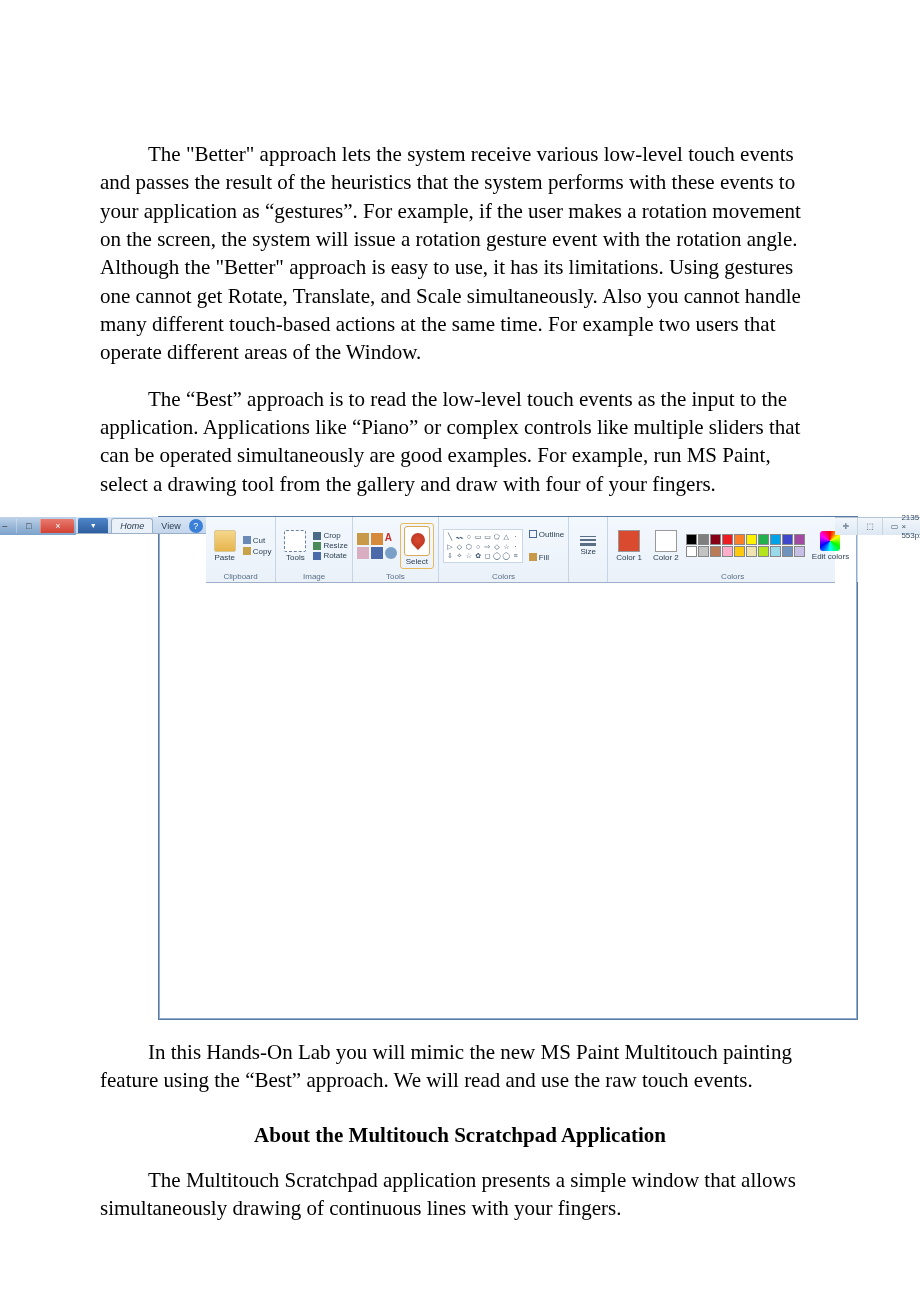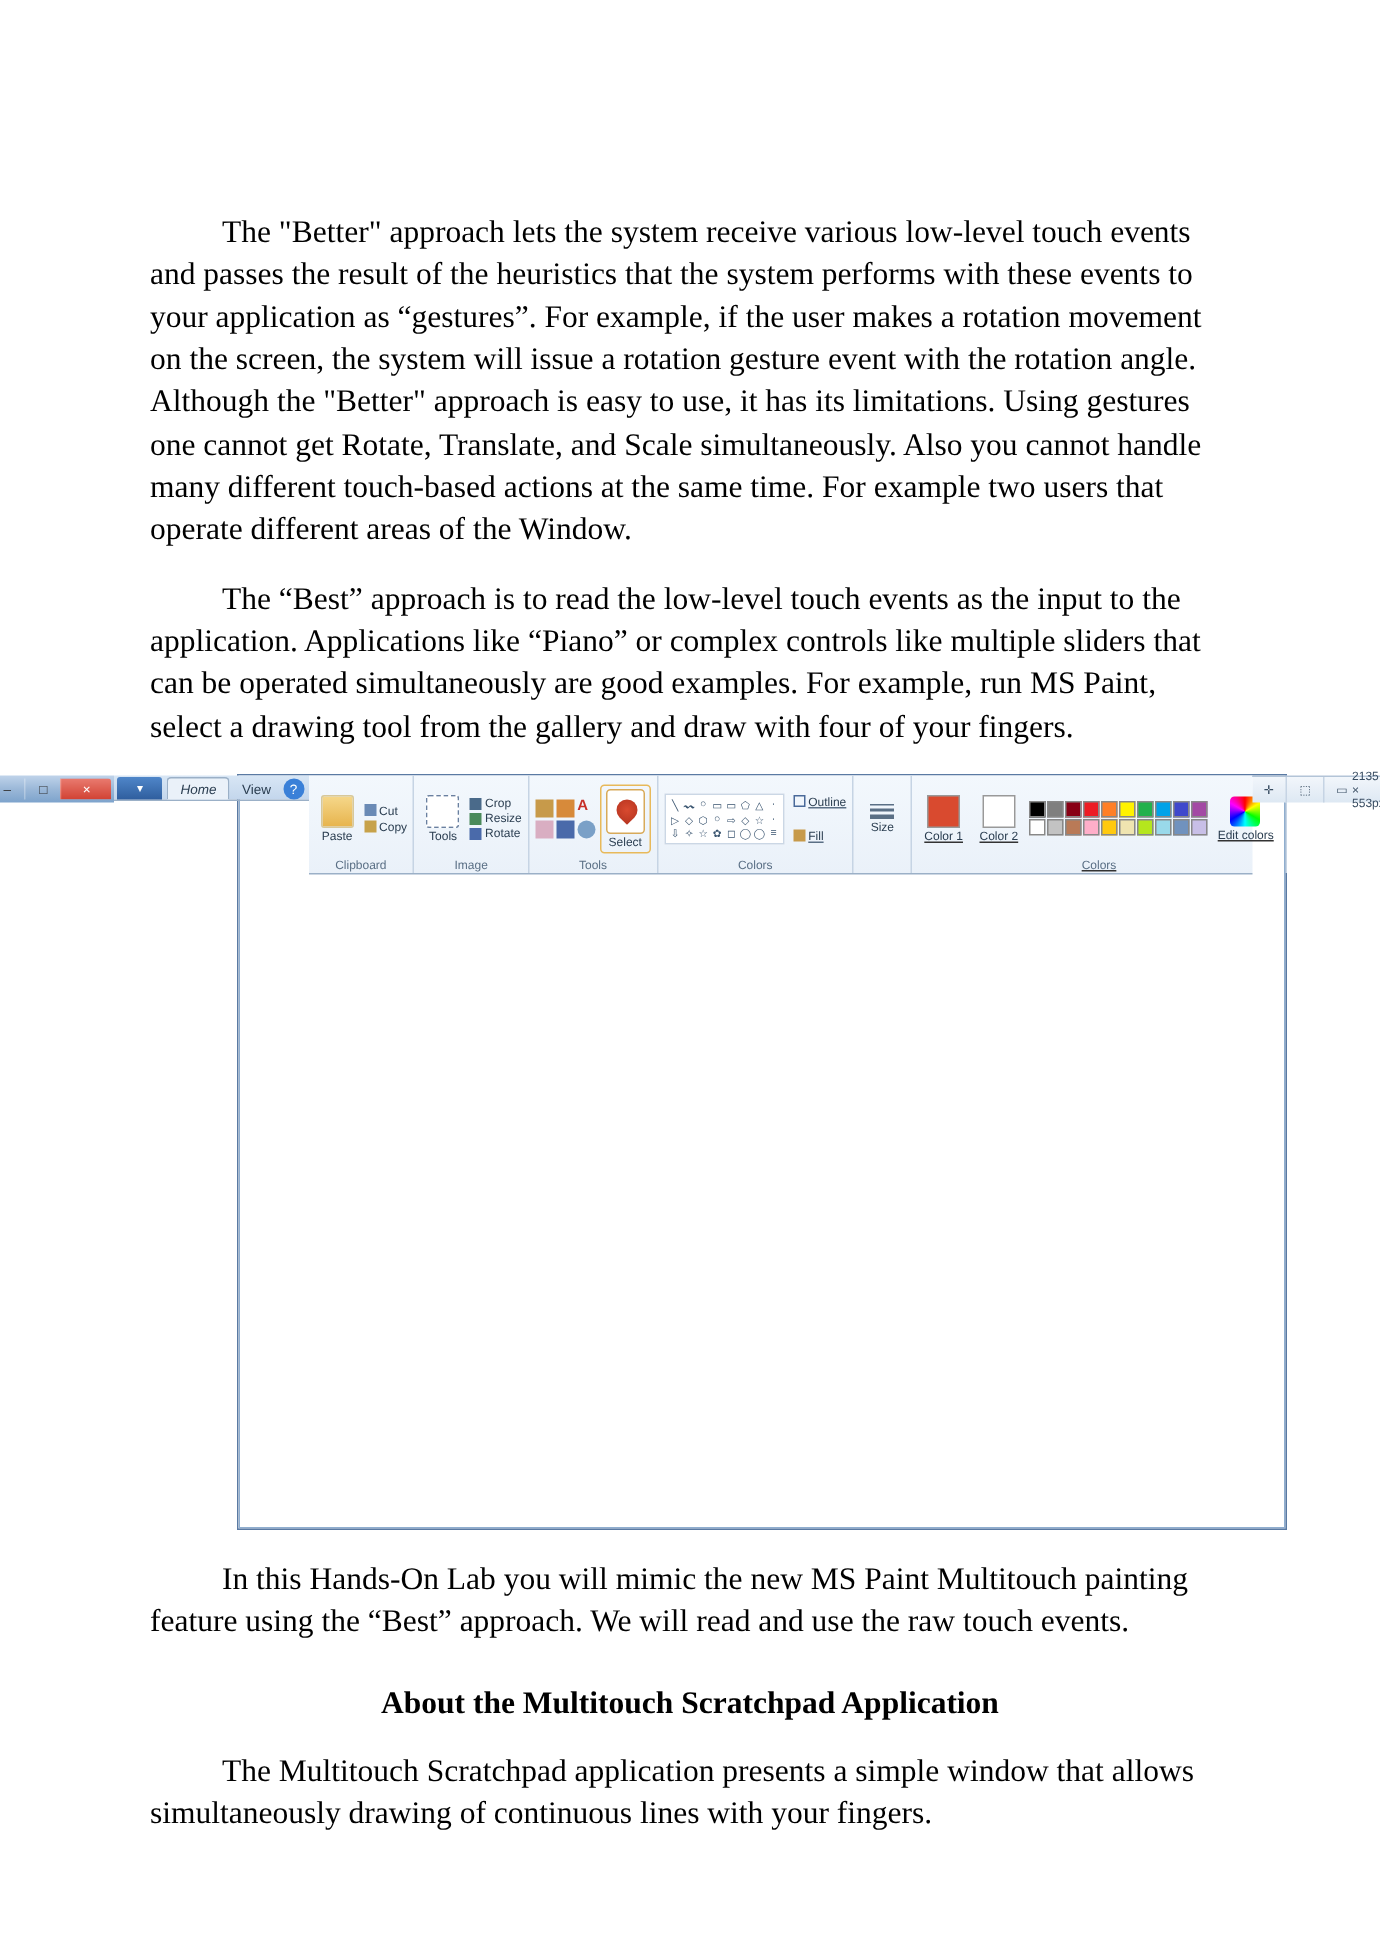--- a/index.html
+++ b/index.html
@@ -103,21 +103,21 @@
   .vbtn { display:flex; flex-direction:column; align-items:center; gap:1px; padding:2px 4px;}
   .bigicon { width:22px; height:22px; background:#f5eedd; border:1px solid #d7c89a; border-radius:2px;}
   .pasteicon { background: linear-gradient(#f5d78a,#e7b44d); }
   .vbtn span { font-size:8px; color:#2a3d50;}
   .miniitem { display:flex; align-items:center; gap:2px; font-size:8px; color:#2a3d50;}
   .miniitem i { width:8px; height:8px; display:inline-block;}
   .brush-btn { width:26px; height:30px; background:#fff; border:1px solid #d8aa5a; border-radius:3px; position:relative;}
   .brush-btn::after{content:""; position:absolute; left:6px; top:6px; width:14px;height:14px; background:radial-gradient(#d94a2f,#b53420); border-radius:50% 50% 50% 0; transform:rotate(-45deg);}
   .shapes-gal { width:80px; height:34px; border:1px solid #cbd7e5; background:#fff; display:grid; grid-template-columns:repeat(8,1fr); grid-template-rows:repeat(3,1fr); gap:1px; padding:2px; font-size:7px; color:#3a5570;}
   .shapes-gal span{display:flex;align-items:center;justify-content:center;}
-  .shape-side{display:flex;flex-direction:column;gap:14px; font-size:8px; color:#5a6f85; padding-left:3px;text-decoration:underline;}
+  .shape-side{display:flex;flex-direction:column;gap:14px; font-size:8px; color:#5a6f85; padding-left:3px;}
   .sizebtn { width:22px; display:flex; flex-direction:column; gap:2px; align-items:center;}
   .sizebtn div{width:16px;height:2px; background:#5a6f85;}
   .sizebtn div:nth-child(1){height:1px;} .sizebtn div:nth-child(3){height:3px;}
   .colorbig{width:22px;height:22px; border:1px solid #999;}
   .c1{background:#d94a2f;} .c2{background:#fff;}
   .palette{display:grid; grid-template-columns:repeat(10,11px); grid-template-rows:repeat(2,11px); gap:1px;}
   .palette span{border:1px solid #888;}
   .editcolors{width:20px;height:20px; background:conic-gradient(red,yellow,lime,cyan,blue,magenta,red); border-radius:3px;}
   .canvas-area {
     flex: 1;
@@ -302,21 +302,21 @@
                 <div></div>
                 <div></div>
                 <div></div>
               </div>
             <span>Size</span>
           </div>
         </div>
         <div class="rgroup-label" style="visibility:hidden;">.</div>
       </div>
 
-      <div class="rgroup" style="flex:0 0 auto;text-decoration:underline;">
+      <div class="rgroup" style="flex:0 0 auto;">
         <div class="rgroup-body">
           <div class="vbtn">
               <div class="colorbig c1"></div>
               <span>Color 1</span>
             </div>
           <div class="vbtn">
               <div class="colorbig c2"></div>
               <span>Color 2</span>
             </div>
           <div class="palette" id="palette">

